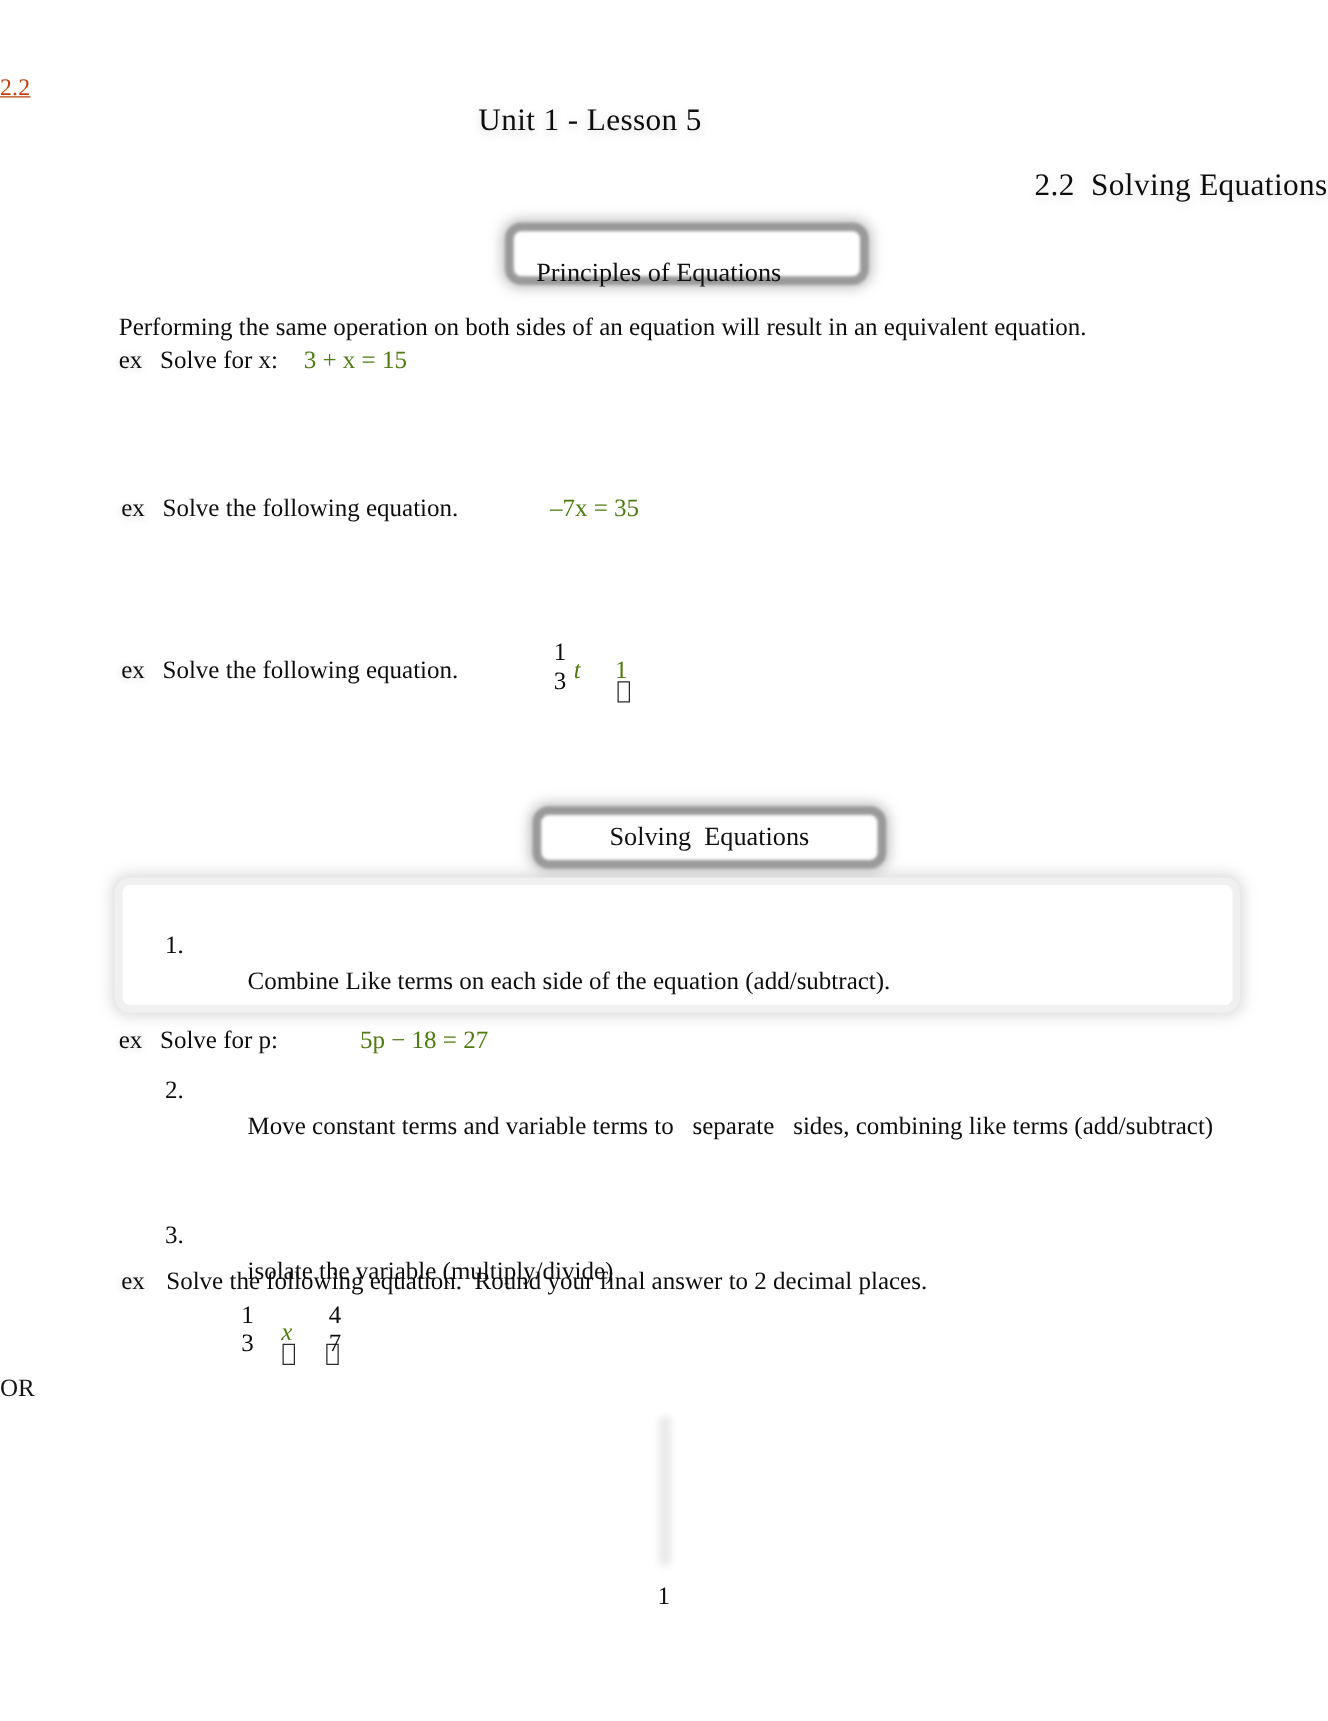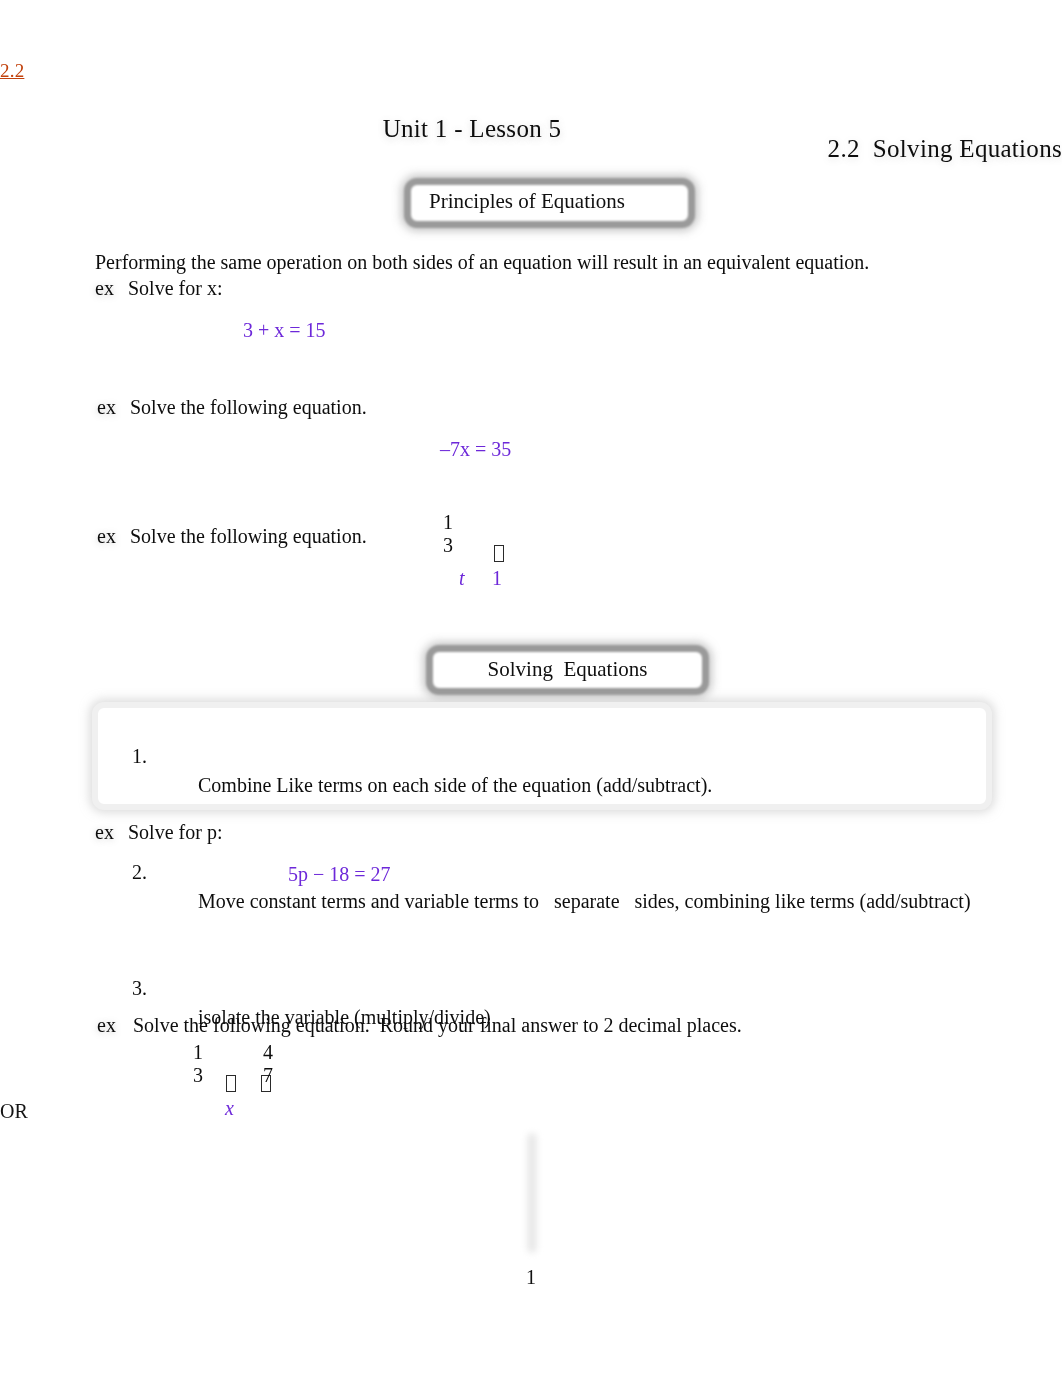--- a/index.html
+++ b/index.html
@@ -38,21 +38,20 @@
 
   
   .doc-title {
     top: 83px;
     left: 0;
     width: 944px;
     text-align: center;
     font-size: 25px;
     letter-spacing: 0.3px;
     text-shadow: 0 2px 7px rgba(120,120,120,0.30);
-    margin-top: 32px;
   }
   .doc-subtitle {
     top: 135px;
     left: 0;
     width: 1062px;
     text-align: right;
     font-size: 25px;
     letter-spacing: 0.3px;
     text-shadow: 0 2px 7px rgba(120,120,120,0.22);
   }
@@ -68,40 +67,40 @@
     box-sizing: border-box;
   }
   .callout-text {
     position: absolute;
     font-size: 21px;
     color: #101010;
     text-align: center;
     white-space: pre;
   }
   #callout-principles { left: 404px; top: 178px; width: 291px; height: 50px; }
-  #callout-principles-text { left: 404px; top: 189px; width: 246px; }
+  #callout-principles-text { left: 404px; top: 206px; width: 246px; }
   #callout-solving { left: 426px; top: 645px; width: 283px; height: 50px; }
   #callout-solving-text { left: 426px; top: 657px; width: 283px; }
 
   
   .body-line {
     font-size: 20px;
     line-height: 28px;
     color: #0d0d0d;
   }
   #intro-sentence { left: 95px; top: 248px; }
 
   
   .ex-label {
     font-size: 20px;
     color: #0d0d0d;
     text-shadow: 0 1px 6px rgba(140,140,140,0.45);
   }
   .ex-text { font-size: 20px; color: #0d0d0d; }
-  .eq { font-size: 20px; color: #6d28d9; margin-top: 42px; }
+  .eq { font-size: 20px; color: #4d7c0f; }
   .ital { font-style: italic; }
 
   #ex1-label { left: 95px; top: 277px; }
   #ex1-text  { left: 128px; top: 277px; }
   #ex1-eq    { left: 243px; top: 277px; }
 
   #ex2-label { left: 97px; top: 396px; }
   #ex2-text  { left: 130px; top: 396px; }
   #ex2-eq    { left: 440px; top: 396px; }
 

